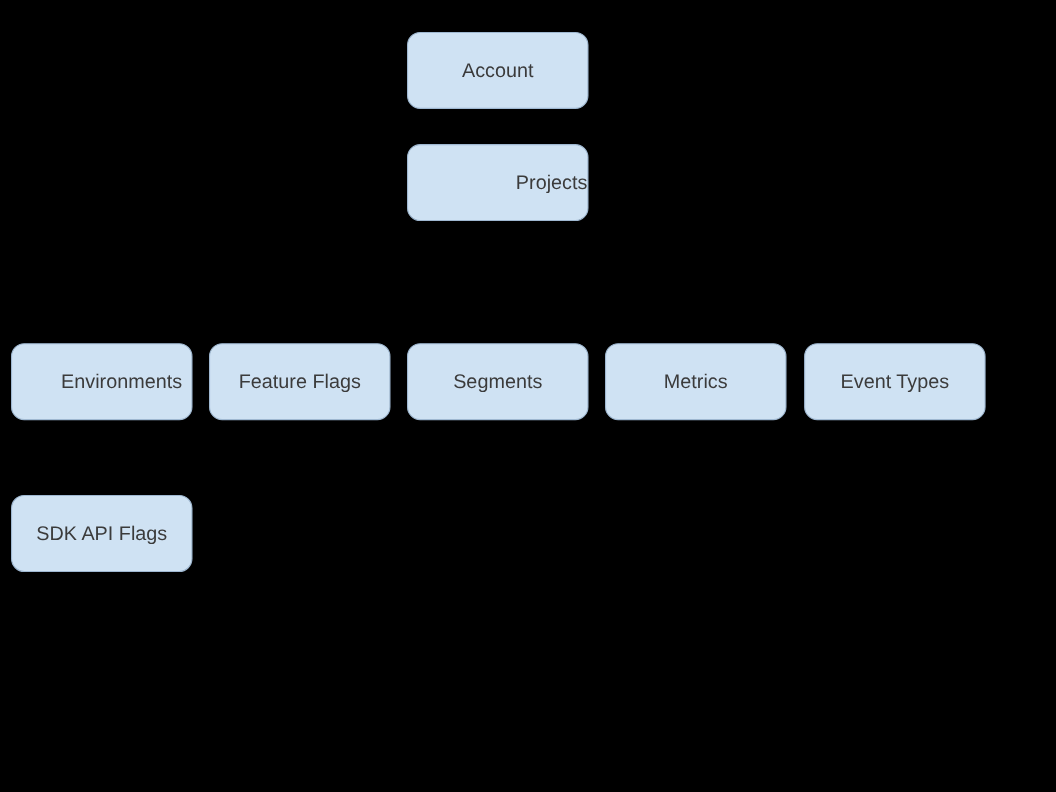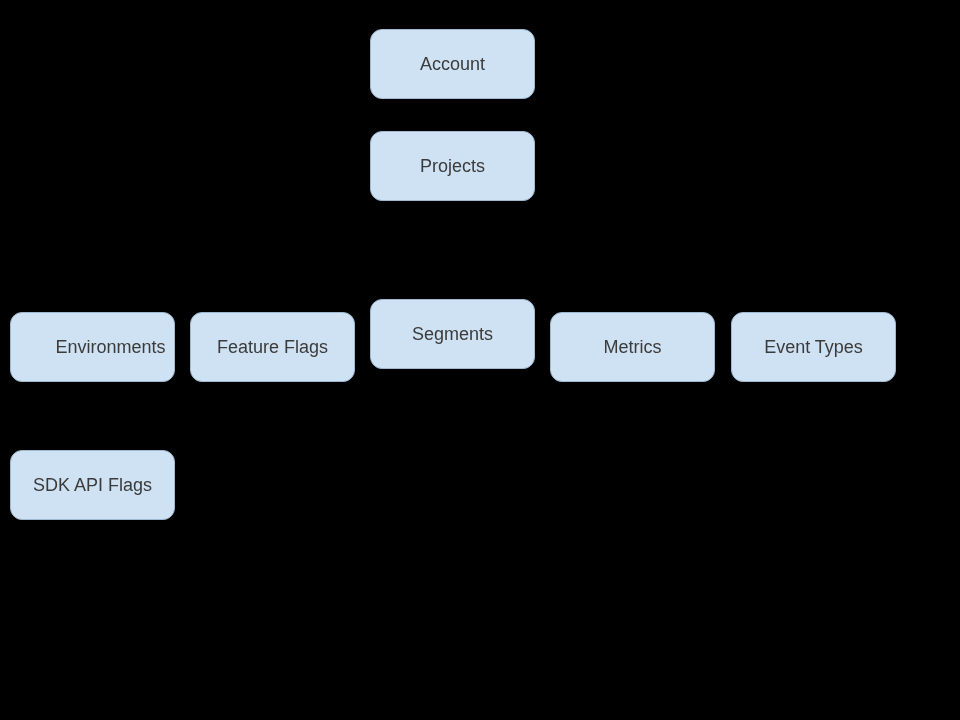--- a/index.html
+++ b/index.html
@@ -34,24 +34,24 @@
     justify-content: center;
     box-shadow: 1px 2px 3px rgba(0,0,0,0.75);
   }
   .node span {
     color: var(--node-text);
     font-size: 18px;
     line-height: 1;
     white-space: nowrap;
   }
   .node-account      { left: 370px; top: 29px;  }
-  .node-projects     { left: 370px; top: 131px; }
+  .node-projects     { left: 370px; top: 131px; justify-content: flex-end; }
   .node-environments { left: 10px;  top: 312px; padding-left: 36px; }
   .node-feature-flags{ left: 190px; top: 312px; }
-  .node-segments     { left: 370px; top: 299px; }
+  .node-segments     { left: 370px; top: 312px; }
   .node-metrics      { left: 550px; top: 312px; }
   .node-event-types  { left: 731px; top: 312px; }
   .node-sdk-api-keys { left: 10px;  top: 450px; }
 </style>
 </head>
 <body>
 
 <div class="canvas">
 
   <div class="node node-account">

